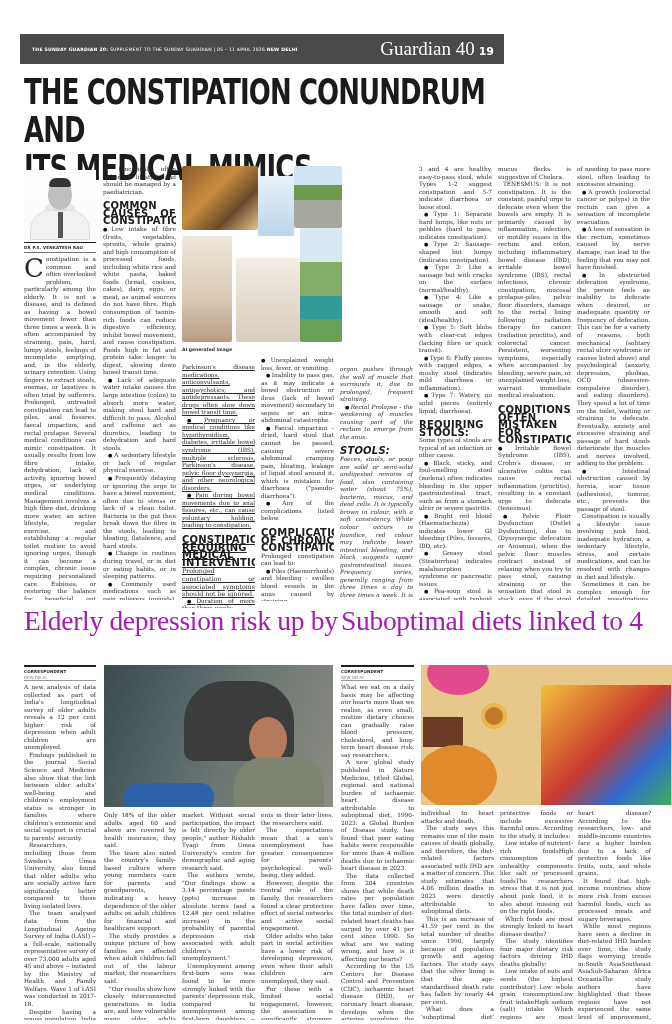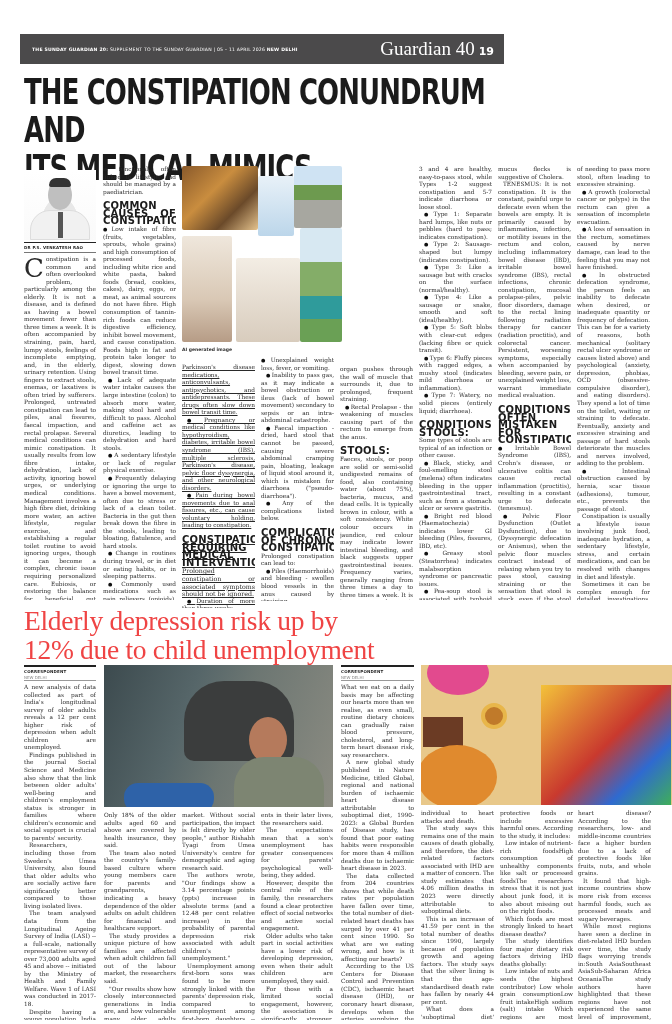--- a/index.html
+++ b/index.html
@@ -23,21 +23,21 @@
 .photo-author{left:24px;top:170px;width:72px;height:70px;background:radial-gradient(circle at 50% 30%,#d8d8d8 0 18%,transparent 19%),radial-gradient(ellipse at 50% 90%,#e8e8e8 0 40%,transparent 41%),linear-gradient(#fff,#fafafa)}
 .face{position:absolute;left:24px;top:10px;width:24px;height:30px;border-radius:50%;background:#bfbfbf}
 .hair{position:absolute;left:25px;top:8px;width:22px;height:9px;border-radius:11px 11px 3px 3px;background:#333}
 .shirt{position:absolute;left:6px;top:40px;width:60px;height:30px;border-radius:20px 20px 0 0;background:#f1f1f1;border:1px solid #ddd}
 .tie{position:absolute;left:34px;top:42px;width:5px;height:26px;background:#555}
 .byline{left:24px;top:242px;width:72px;border-top:1.5px solid #222;border-bottom:.5px solid #777;font-family:"DejaVu Sans",sans-serif;font-weight:bold;font-size:4px;padding:2px 0;letter-spacing:.2px}
 .dropcap{float:left;font-size:26px;line-height:22px;margin:1px 2px 0 0;font-family:"DejaVu Serif",serif}
 .collage{left:182px;top:166px;width:160px;height:176px}
 .tile{position:absolute;border-radius:2px;overflow:hidden}
 .caption{left:182px;top:347px;font-family:"DejaVu Sans",sans-serif;font-weight:bold;font-size:4.5px;color:#333}
-.h2{position:absolute;font-family:"Liberation Serif",serif;font-size:27.5px;line-height:29px;color:#ef4444;letter-spacing:-.3px;white-space:nowrap}
+.h2{position:absolute;font-family:"Liberation Serif",serif;font-size:27.5px;line-height:29px;color:#a21caf;letter-spacing:-.3px;white-space:nowrap}
 .rule{position:absolute;height:1.5px;background:#222}
 .corr{position:absolute;font-family:"DejaVu Sans",sans-serif;font-size:4px;font-weight:bold;letter-spacing:.2px}
 .city{position:absolute;font-family:"DejaVu Sans",sans-serif;font-size:4px;color:#888;border-bottom:.5px solid #999}
 .img-elder{left:104px;top:665px;width:229px;height:142px;overflow:hidden;background:linear-gradient(110deg,#3c4a4e 0%,#566669 35%,#6c7672 55%,#8c8c82 100%)}
 .img-food{left:421px;top:665px;width:251px;height:140px;overflow:hidden;background:#e8c88a}
 </style>
 </head>
 <body>
 
 <div class="pagebar">
@@ -100,37 +100,37 @@
   <p class="bul">Unexplained weight loss, fever, or vomiting.</p>
   <p class="bul">Inability to pass gas, as it may indicate a bowel obstruction or ileus (lack of bowel movement) secondary to sepsis or an intra-abdominal catastrophe.</p>
   <p class="bul">Faecal impaction - dried, hard stool that cannot be passed, causing severe abdominal cramping pain, bloating, leakage of liquid stool around it, which is mistaken for diarrhoea ("pseudo-diarrhoea").</p>
   <p class="bul">Any of the complications listed below.</p>
   <div class="sub">COMPLICATIONS OF CHRONIC CONSTIPATION:</div>
   <p>Prolonged constipation can lead to:</p>
   <p class="bul">Piles (Haemorrhoids) and bleeding - swollen blood vessels in the anus caused by straining.</p>
 
 </div>
 
-<div class="col" style="left: 340px; top: 366px; width: 73px; height: 234px; overflow: hidden;">
+<div class="col" style="left: 340px; top: 366px; width: 73px; height: 234px; overflow: hidden; font-style: italic;">
   <p>organ pushes through the wall of muscle that surrounds it, due to prolonged, frequent straining.</p>
   <p class="bul">Rectal Prolapse - the weakening of muscles causing part of the rectum to emerge from the anus.</p>
   <div class="sub">STOOLS:</div>
   <p>Faeces, stools, or poop are solid or semi-solid undigested remains of food, also containing water (about 75%), bacteria, mucus, and dead cells. It is typically brown in colour, with a soft consistency. White colour occurs in jaundice, red colour may indicate lower intestinal bleeding, and black suggests upper gastrointestinal issues. Frequency varies, generally ranging from three times a day to three times a week. It is important to observe it before flushing it, as it is a critical indicator of digestive health. It is classified into 7 types on the Bristol Stool Chart below (The choice of adjectives is not mine). Types</p>
 </div>
 
 <div class="col" style="left: 419px; top: 166px; width: 73px; height: 434px; overflow: hidden;">
   <p>3 and 4 are healthy, easy-to-pass stool, while Types 1-2 suggest constipation and 5-7 indicate diarrhoea or loose stool.</p>
   <p class="bul">Type 1: Separate hard lumps, like nuts or pebbles (hard to pass; indicates constipation).</p>
   <p class="bul">Type 2: Sausage-shaped but lumpy (indicates constipation).</p>
   <p class="bul">Type 3: Like a sausage but with cracks on the surface (normal/healthy).</p>
   <p class="bul">Type 4: Like a sausage or snake, smooth and soft (ideal/healthy).</p>
   <p class="bul">Type 5: Soft blobs with clear-cut edges (lacking fibre or quick transit).</p>
   <p class="bul">Type 6: Fluffy pieces with ragged edges, a mushy stool (indicates mild diarrhoea or inflammation).</p>
   <p class="bul">Type 7: Watery, no solid pieces (entirely liquid; diarrhoea).</p>
-  <div class="sub">CONDITIONS STOOLS:</div>
+  <div class="sub">REQUIRING STOOLS:</div>
   <p>Some types of stools are typical of an infection or other cause.</p>
   <p class="bul">Black, sticky, and foul-smelling stool (melena) often indicates bleeding in the upper gastrointestinal tract, such as from a stomach ulcer or severe gastritis.</p>
   <p class="bul">Bright red blood (Haematochezia) indicates lower GI bleeding (Piles, fissures, IBD, etc).</p>
   <p class="bul">Greasy stool (Steatorrhea) indicates malabsorption syndrome or pancreatic issues.</p>
   <p class="bul">Pea-soup stool is associated with typhoid fever (Salmonella Typhi).</p>
 
 </div>
 
 <div class="col" style="left: 498px; top: 166px; width: 73px; height: 434px; overflow: hidden;">
   <p>mucus flecks is suggestive of Cholera.</p>
@@ -147,21 +147,20 @@
   <p class="bul">A loss of sensation in the rectum, sometimes caused by nerve damage, can lead to the feeling that you may not have finished.</p>
   <p class="bul">In obstructed defecation syndrome, the person feels an inability to defecate when desired, or inadequate quantity or frequency of defecation. This can be for a variety of reasons, both mechanical (solitary rectal ulcer syndrome or causes listed above) and psychological (anxiety, depression, phobias, OCD (obsessive-compulsive disorder), and eating disorders). They spend a lot of time on the toilet, waiting or straining to defecate. Eventually, anxiety and excessive straining and passage of hard stools deteriorate the muscles and nerves involved, adding to the problem.</p>
   <p class="bul">Intestinal obstruction caused by hernia, scar tissue (adhesions), tumour, etc., prevents the passage of stool.</p>
   <p>Constipation is usually a lifestyle issue involving junk food, inadequate hydration, a sedentary lifestyle, stress, and certain medications, and can be resolved with changes in diet and lifestyle.</p>
   <p>Sometimes it can be complex enough for detailed investigations, including digital rectal exam, defecography, anorectal manometry, and personalised management, including biofeedback therapy, psychotherapy, and surgery.</p>
 
 </div>
 
 <div class="h2" style="left:24px;top:606px">
   <div>Elderly depression risk up by</div>
-  <div>12% due to child unemployment</div>
 </div>
 <div class="rule" style="left:24px;top:665px;width:72px"></div>
 <div class="corr" style="left:24px;top:669px">CORRESPONDENT</div>
 <div class="city" style="left:24px;top:675px;width:72px">NEW DELHI</div>
 <div class="col" style="left: 24px; top: 684px; width: 72px; height: 336px; overflow: hidden;">
   <p>A new analysis of data collected as part of India's longitudinal survey of older adults reveals a 12 per cent higher risk of depression when adult children are unemployed.</p>
   <p>Findings published in the journal Social Science and Medicine also show that the link between older adults' well-being and children's employment status is stronger in families where children's economic and social support is crucial to parents' security.</p>
   <p>Researchers, including those from Sweden's Umea University, also found that older adults who are socially active fare significantly better compared to those living isolated lives.</p>
   <p>The team analysed data from the Longitudinal Ageing Survey of India (LASI) -- a full-scale, nationally representative survey of over 73,000 adults aged 45 and above -- initiated by the Ministry of Health and Family Welfare. Wave 1 of LASI was conducted in 2017-18.</p>
   <p>Despite having a young population, India is home to the world's second largest absolute number of older adults and does not have a formal universal healthcare system, the researchers said.</p>
@@ -185,20 +184,21 @@
 </div>
 <div class="col" style="left: 261px; top: 812px; width: 72px; height: 208px; overflow: hidden;">
   <p style="text-indent:0">ents in their later lives, the researchers said.</p>
   <p>The expectations mean that a son's unemployment has greater consequences for parents' psychological well-being, they added.</p>
   <p>However, despite the central role of the family, the researchers found a clear protective effect of social networks and active social engagement.</p>
   <p>Older adults who take part in social activities have a lower risk of developing depression, even when their adult children are unemployed, they said.</p>
   <p>For those with a limited social engagement, however, the association is significantly stronger, and the risk of depression rises sharply when adult children lose their jobs, the team said.</p>
 </div>
 
 <div class="h2" style="left:341px;top:606px">
+  <div>Suboptimal diets linked to 4</div>
 </div>
 <div class="rule" style="left:341px;top:665px;width:73px"></div>
 <div class="corr" style="left:341px;top:669px">CORRESPONDENT</div>
 <div class="city" style="left:341px;top:675px;width:73px">NEW DELHI</div>
 <div class="col" style="left: 341px; top: 684px; width: 73px; height: 336px; overflow: hidden;">
   <p>What we eat on a daily basis may be affecting our hearts more than we realise, as even small, routine dietary choices can gradually raise blood pressure, cholesterol, and long-term heart disease risk, say researchers.</p>
   <p>A new global study published in Nature Medicine, titled Global, regional and national burden of ischaemic heart disease attributable to suboptimal diet, 1990-2023: a Global Burden of Disease study, has found that poor eating habits were responsible for more than 4 million deaths due to ischaemic heart disease in 2023.</p>
   <p>The data collected from 204 countries shows that while death rates per population have fallen over time, the total number of diet-related heart deaths has surged by over 41 per cent since 1990. So what are we eating wrong, and how is it affecting our hearts?</p>
   <p>According to the US Centers for Disease Control and Prevention (CDC), ischaemic heart disease (IHD), or coronary heart disease, develops when the arteries supplying the heart with blood become constricted because of the buildup of plaque. This results in a reduction in the supply of oxygen to the heart muscle, thereby predisposing the</p>
 </div>

